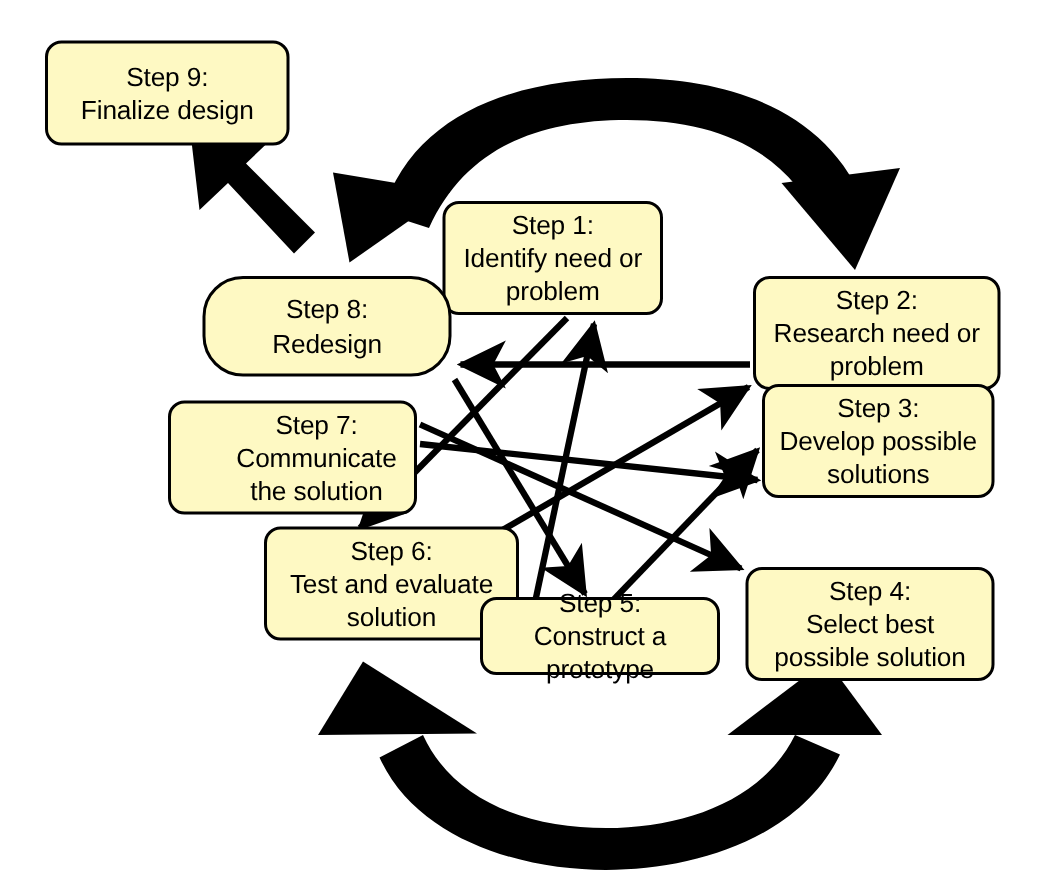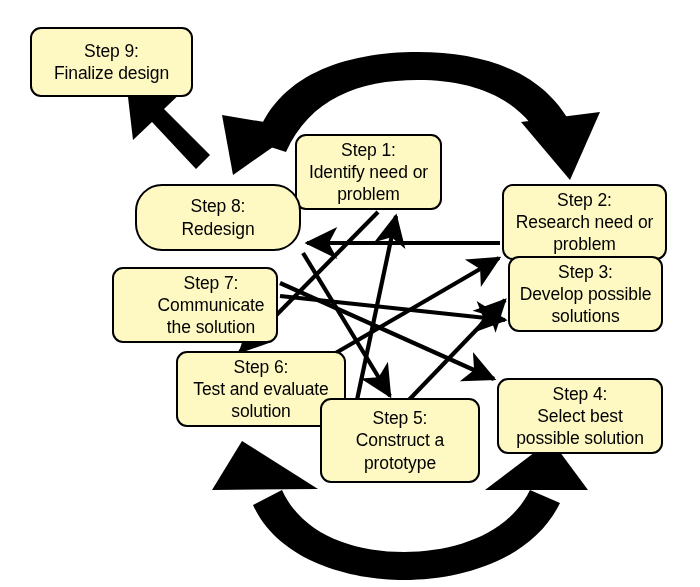--- a/index.html
+++ b/index.html
@@ -140,17 +140,17 @@
   </div>
 
   <div class="node" style="left:497px; top:352px; width:166px; height:76px;margin-top:26px;">
     <span>Step 4:<br>Select best<br>possible solution</span>
   </div>
 
   <div class="node" style="left:131px; top:351px; width:170px; height:76px;margin-left:45px;">
     <span>Step 6:<br>Test and evaluate<br>solution</span>
   </div>
 
-  <div class="node" style="left:320px; top:398px; width:160px; height:85px;">
+  <div class="node" style="left:320px; top:398px; width:160px; height:52px;">
     <span>Step 5:<br>Construct a<br>prototype</span>
   </div>
 
 </div>
 
 </body></html>

